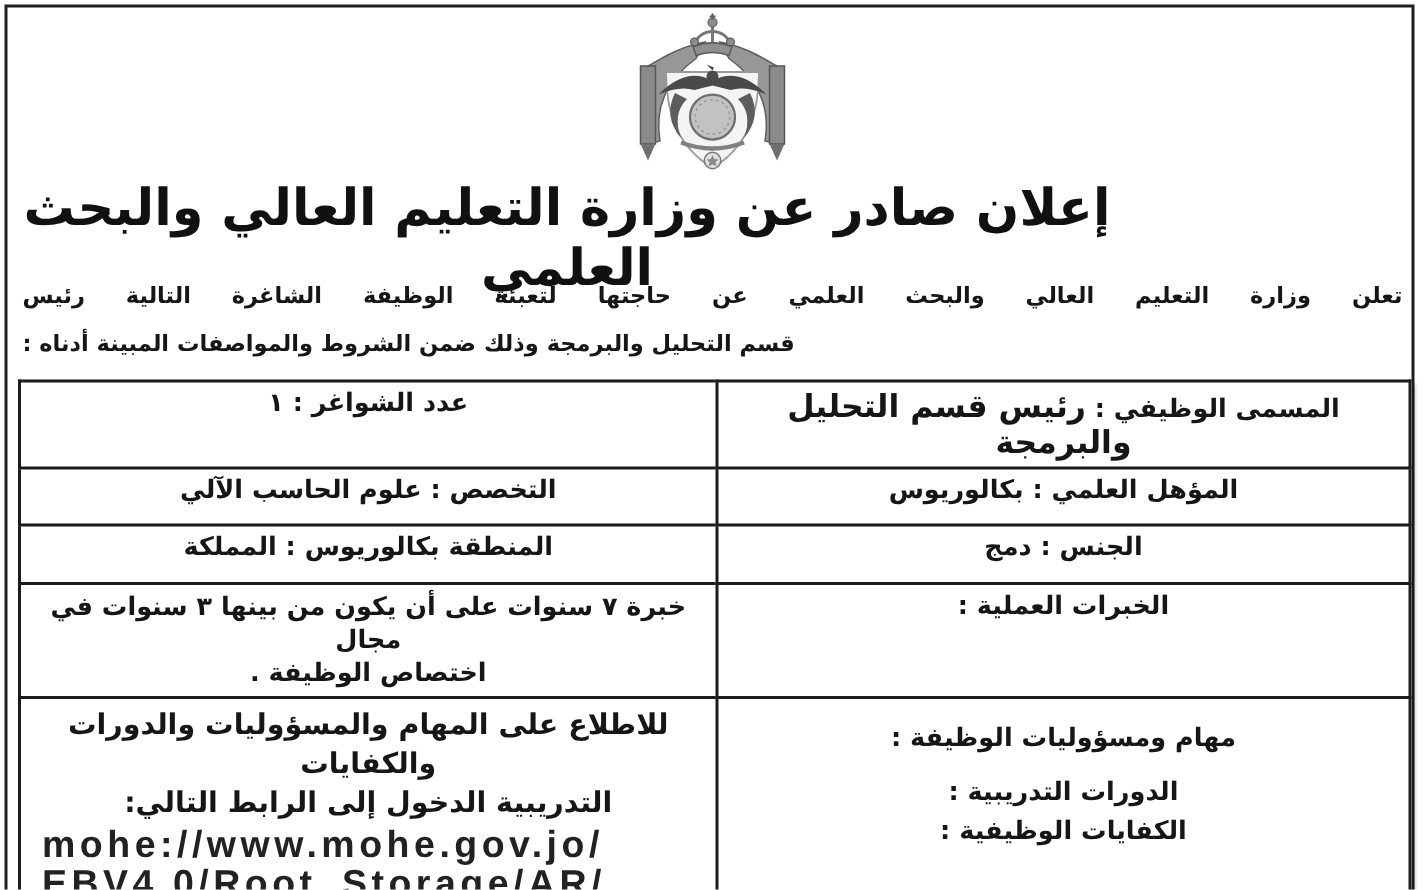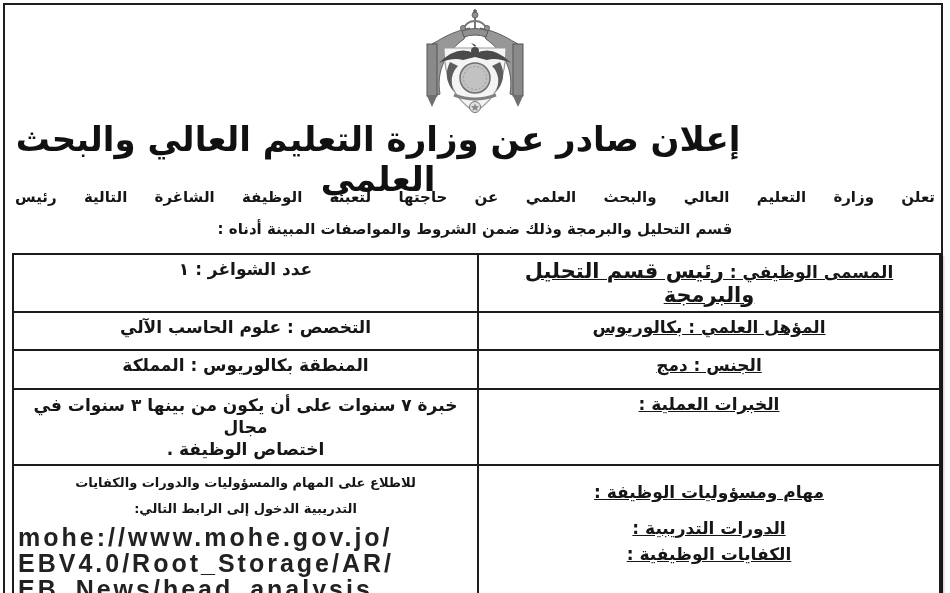--- a/index.html
+++ b/index.html
@@ -14,42 +14,42 @@
   .emblem{position:absolute;left:408px;top:6px;width:134px;height:112px;}
   .main-title{
     position:absolute;top:119px;left:0;width:756px;text-align:center;
     direction:rtl;font-weight:bold;font-size:34px;letter-spacing:0.5px;
   }
   .intro{
     position:absolute;top:181px;left:15px;width:920px;direction:rtl;
     font-weight:bold;font-size:15px;line-height:32px;color:#161616;
   }
   .intro .l1{text-align:justify;text-align-last:justify;}
-  .intro .l2{text-align:center;}
+  .intro .l2{text-align:left;}
   table.jobtable{
     position:absolute;left:12px;top:253px;width:927px;
     border-collapse:collapse;direction:rtl;table-layout:fixed;
     box-shadow:3px 3px 2px rgba(0,0,0,0.22);background:#fff;
   }
   table.jobtable td{
     border:2px solid #1c1c1c;vertical-align:top;text-align:center;
-    font-weight:bold;font-size:17px;padding:4px 4px;box-sizing:border-box;
+    font-weight:bold;font-size:17px;padding:4px 14px;box-sizing:border-box;
     color:#161616;
   }
-  td.col-right{width:462px;text-decoration:underline;}
+  td.col-right{width:462px;}
   td.col-left{width:465px;}
   .job-value{font-size:21px;}
   .row1{height:48px;} .row2{height:38px;} .row3{height:39px;}
   .row4{height:45px;} .row5{height:157px;}
   .exp-lines{line-height:22px;font-size:16.5px;}
   .duties-cell div{line-height:24px;}
   .duties-l1{margin-top:10px;}
   .duties-l2{margin-top:12px;}
   .duties-l3{margin-top:2px;}
-  .link-intro{font-size:13px;line-height:26px;}
+  .link-intro{font-size:19px;line-height:26px;}
   .url-block{
     direction:ltr;text-align:left;font-family:"Liberation Sans",sans-serif;
     font-weight:bold;font-size:25px;line-height:26px;letter-spacing:3px;
     color:#222;margin-top:2px;white-space:nowrap;
   }
 </style>
 </head>
 <body>
 
 <div class="page-frame"></div>

